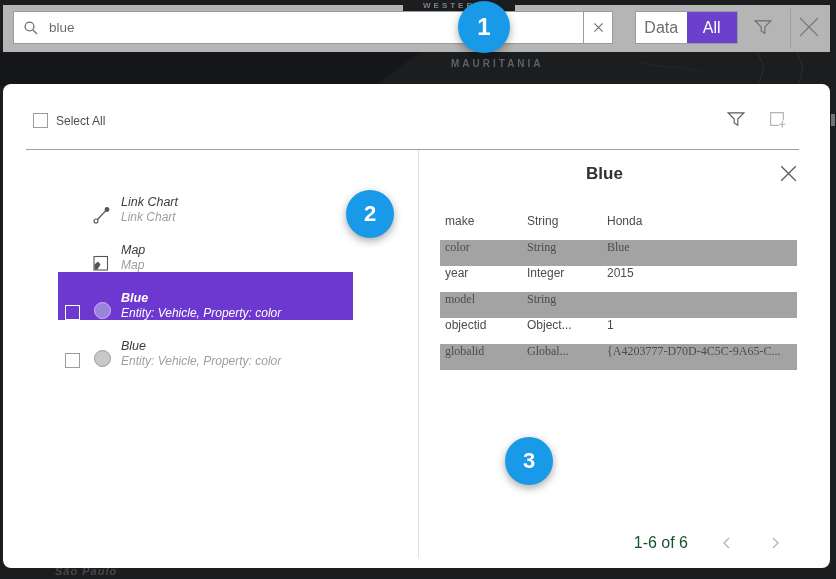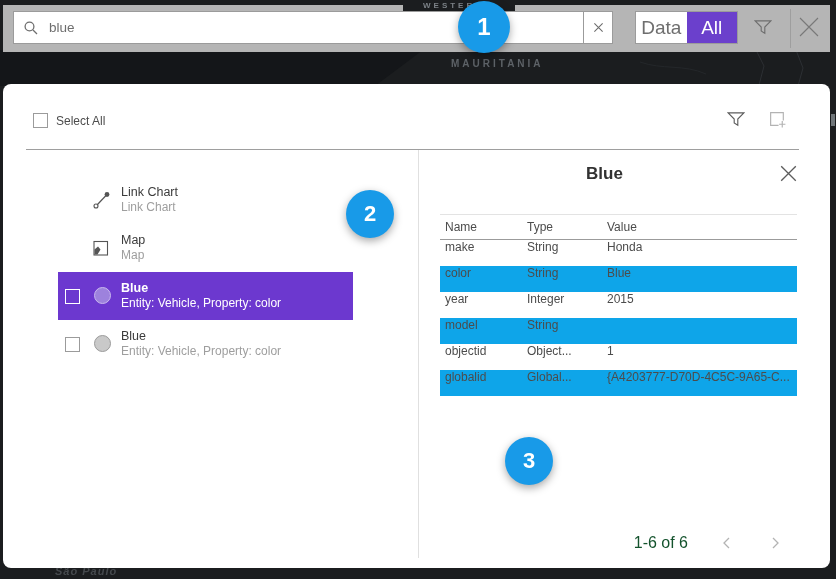--- a/index.html
+++ b/index.html
@@ -20,21 +20,21 @@
   .search-box{position:absolute;left:10px;top:6px;width:600px;height:33px;background:#fff;
               border:1px solid #9b9b9b;box-sizing:border-box;display:flex;align-items:center;}
   .search-glyph{margin:0 10px 0 9px;display:flex;}
   .search-input{flex:1;border:none;outline:none;background:transparent;color:#6e6e6e;
                 font-size:13.5px;font-family:"Liberation Sans",sans-serif;padding:0;height:100%;}
   .clear-btn{width:28px;align-self:stretch;border-left:1px solid #9b9b9b;display:flex;
              align-items:center;justify-content:center;cursor:pointer;}
   .toggle{position:absolute;left:632px;top:6px;width:103px;height:33px;background:#fff;
           border:1px solid #9b9b9b;box-sizing:border-box;display:flex;}
   .toggle-opt{flex:1;display:flex;align-items:center;justify-content:center;
-              font-size:19px;color:#6e6e6e;cursor:pointer;}
+              font-size:16px;color:#6e6e6e;cursor:pointer;}
   .toggle-opt.selected{background:#6b40cc;color:#fff;text-align:right;}
   .topbar-filter{position:absolute;left:751px;top:13px;cursor:pointer;display:flex;color:#6e6e6e;}
   .topbar-divider{position:absolute;left:787px;top:4px;width:1px;height:39px;background:#9e9e9e;}
   .topbar-close{position:absolute;left:794px;top:10px;cursor:pointer;display:flex;color:#787878;}
 
   .western-patch{position:absolute;left:403px;top:0;width:112px;height:11px;background:#1b1d1f;
                  overflow:hidden;}
   .western-patch .wlbl{position:absolute;left:20px;top:1px;font-size:8px;font-weight:bold;
                  letter-spacing:3px;color:#7b8186;}
 
@@ -46,21 +46,21 @@
   .select-all-chk{position:absolute;left:30px;top:29px;cursor:pointer;}
   .select-all-label{position:absolute;left:53px;top:30px;font-size:12px;color:#4c4c4c;}
   .panel-filter{position:absolute;left:724px;top:26px;cursor:pointer;display:flex;color:#5c5c5c;}
   .panel-add{position:absolute;left:765px;top:26px;cursor:pointer;display:flex;color:#b3b3b3;}
   .panel-divider{position:absolute;left:23px;top:65px;width:773px;height:1px;background:#9e9e9e;}
   .vsep{position:absolute;left:415px;top:66px;bottom:10px;width:1px;background:#e0e0e0;}
 
   
   .results{position:absolute;left:0;top:92px;width:415px;}
   .result-row{height:48px;margin-left:55px;width:295px;padding-left:7px;box-sizing:border-box;
-              display:flex;align-items:center;cursor:pointer;}
+              display:flex;align-items:flex-end;cursor:pointer;font-style:italic;}
   .result-row .chkbox{margin-right:14px;}
   .slot{width:18px;height:18px;margin-right:9px;flex:none;position:relative;}
   .slot .ic{position:absolute;left:0;top:0;}
   .ent-circle{width:17px;height:17px;border-radius:50%;background:#c9c9c9;
               border:1px solid #9b9b9b;box-sizing:border-box;}
   .txt{display:flex;flex-direction:column;line-height:1.2;min-width:0;}
   .result-title{font-size:12.5px;color:#3b3b3b;}
   .result-sub{font-size:12px;color:#9e9e9e;white-space:nowrap;}
   .result-row.selected{background:#6c38cf;}
   .result-row.selected .result-title{color:#fff;font-weight:bold;}
@@ -70,21 +70,21 @@
 
   
   .details{position:absolute;left:416px;top:66px;right:0;bottom:0;}
   .details-title{position:absolute;left:0;right:40px;top:14px;text-align:center;
                  font-size:17px;font-weight:bold;color:#323232;}
   .details-close{position:absolute;right:33px;top:15px;cursor:pointer;display:flex;color:#5c5c5c;}
   .dtable{position:absolute;left:21px;top:64px;width:357px;font-size:12px;color:#4c4c4c;}
   .thead{display:flex;height:24px;align-items:center;border-top:1px solid #e3e3e3;
          border-bottom:1px solid #9b9b9b;}
   .trow{display:flex;height:26px;align-items:flex-start;}
-  .trow.alt{background:#0ea5e9;}
+  .trow.alt{background:#a3a3a3;font-family:Liberation Serif, serif;}
   .tc{box-sizing:border-box;padding-left:5px;white-space:nowrap;overflow:hidden;}
   .c-name{width:82px;flex:none;}
   .c-type{width:80px;flex:none;}
   .c-value{flex:1;min-width:0;}
   .pagination{position:absolute;right:46px;bottom:16px;display:flex;align-items:center;gap:30px;}
   .page-count{font-size:16px;color:#14532d;}
   .page-btn{display:flex;cursor:pointer;padding:2px 4px;}
 
   
   .annot{position:absolute;border-radius:50%;background:#189ae8;color:#fff;font-weight:bold;
@@ -226,25 +226,20 @@
 
     <div class="details">
       <div class="details-title">Blue</div>
       <span class="details-close">
         <svg width="17" height="17" viewBox="0 0 14 14">
           <path d="M1 1 L13 13 M13 1 L1 13" stroke="currentColor" stroke-width="1.1"></path>
         </svg>
       </span>
 
       <div class="dtable">
-        <div class="thead">
-          <span class="tc c-name">Name</span>
-          <span class="tc c-type">Type</span>
-          <span class="tc c-value">Value</span>
-        </div>
         <div id="table-body">
             <div class="trow">
     <span class="tc c-name">make</span>
     <span class="tc c-type">String</span>
     <span class="tc c-value">Honda</span>
   </div>
             <div class="trow alt">
     <span class="tc c-name">color</span>
     <span class="tc c-type">String</span>
     <span class="tc c-value">Blue</span>

